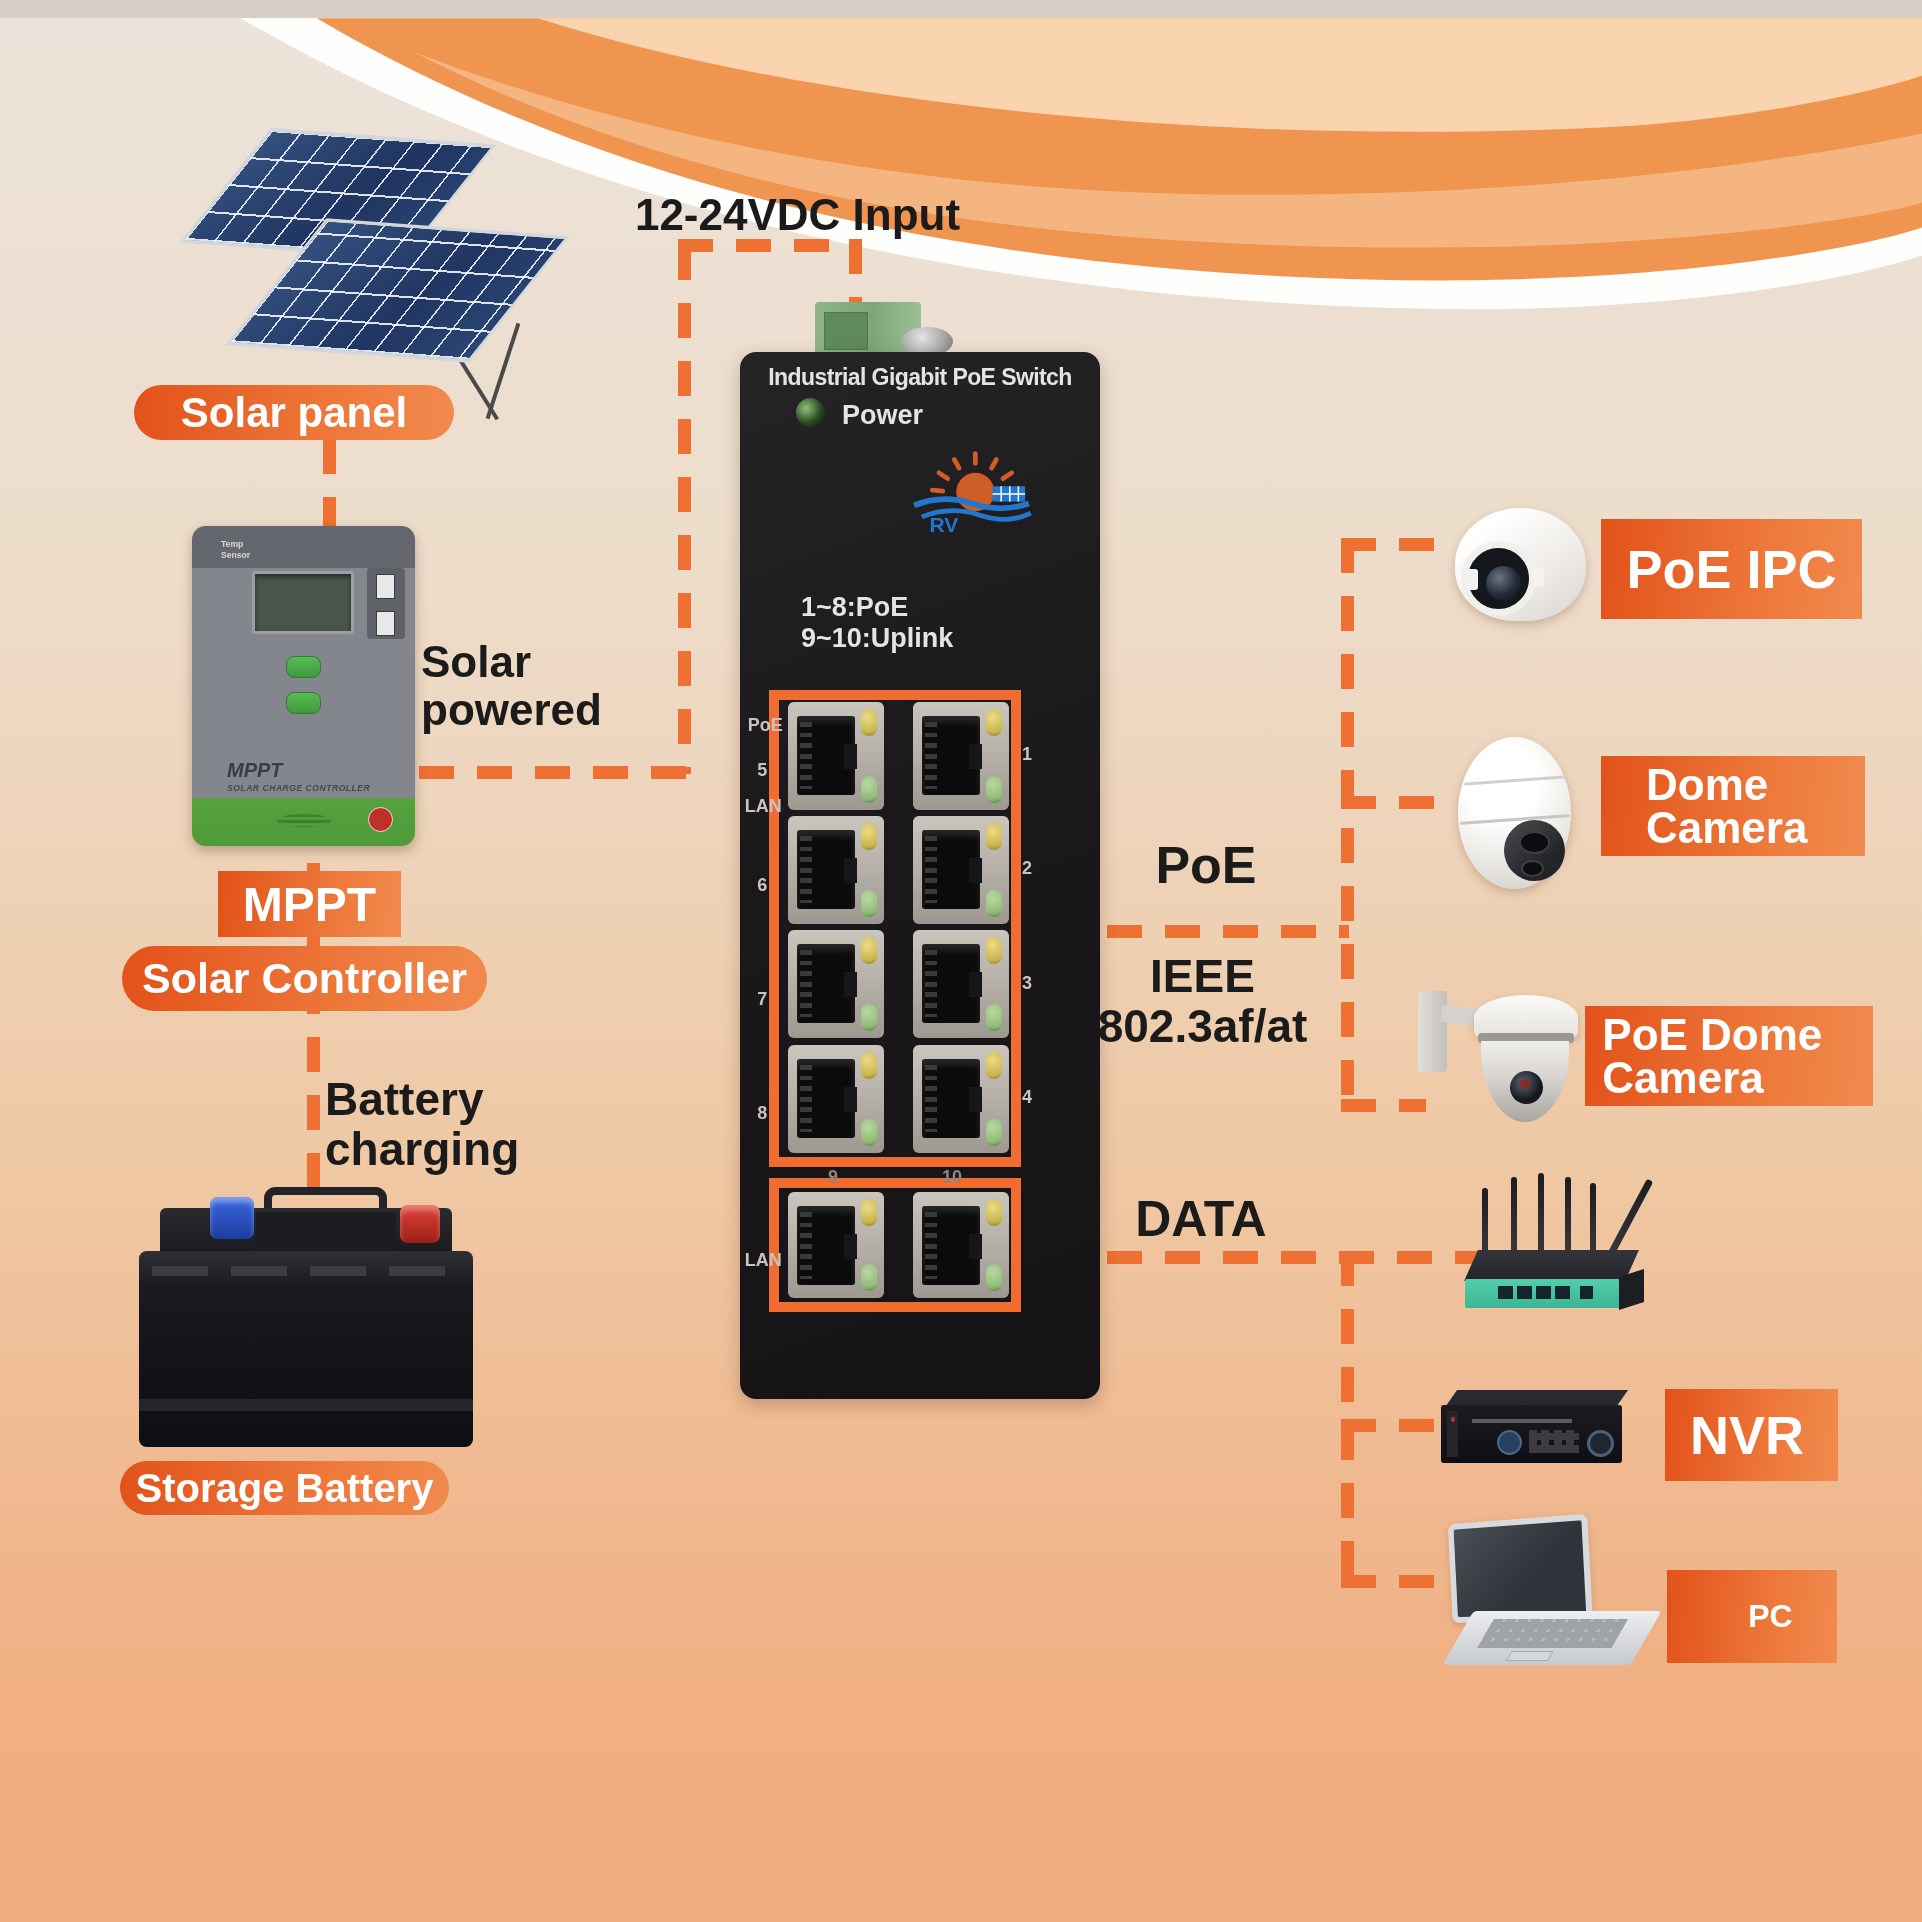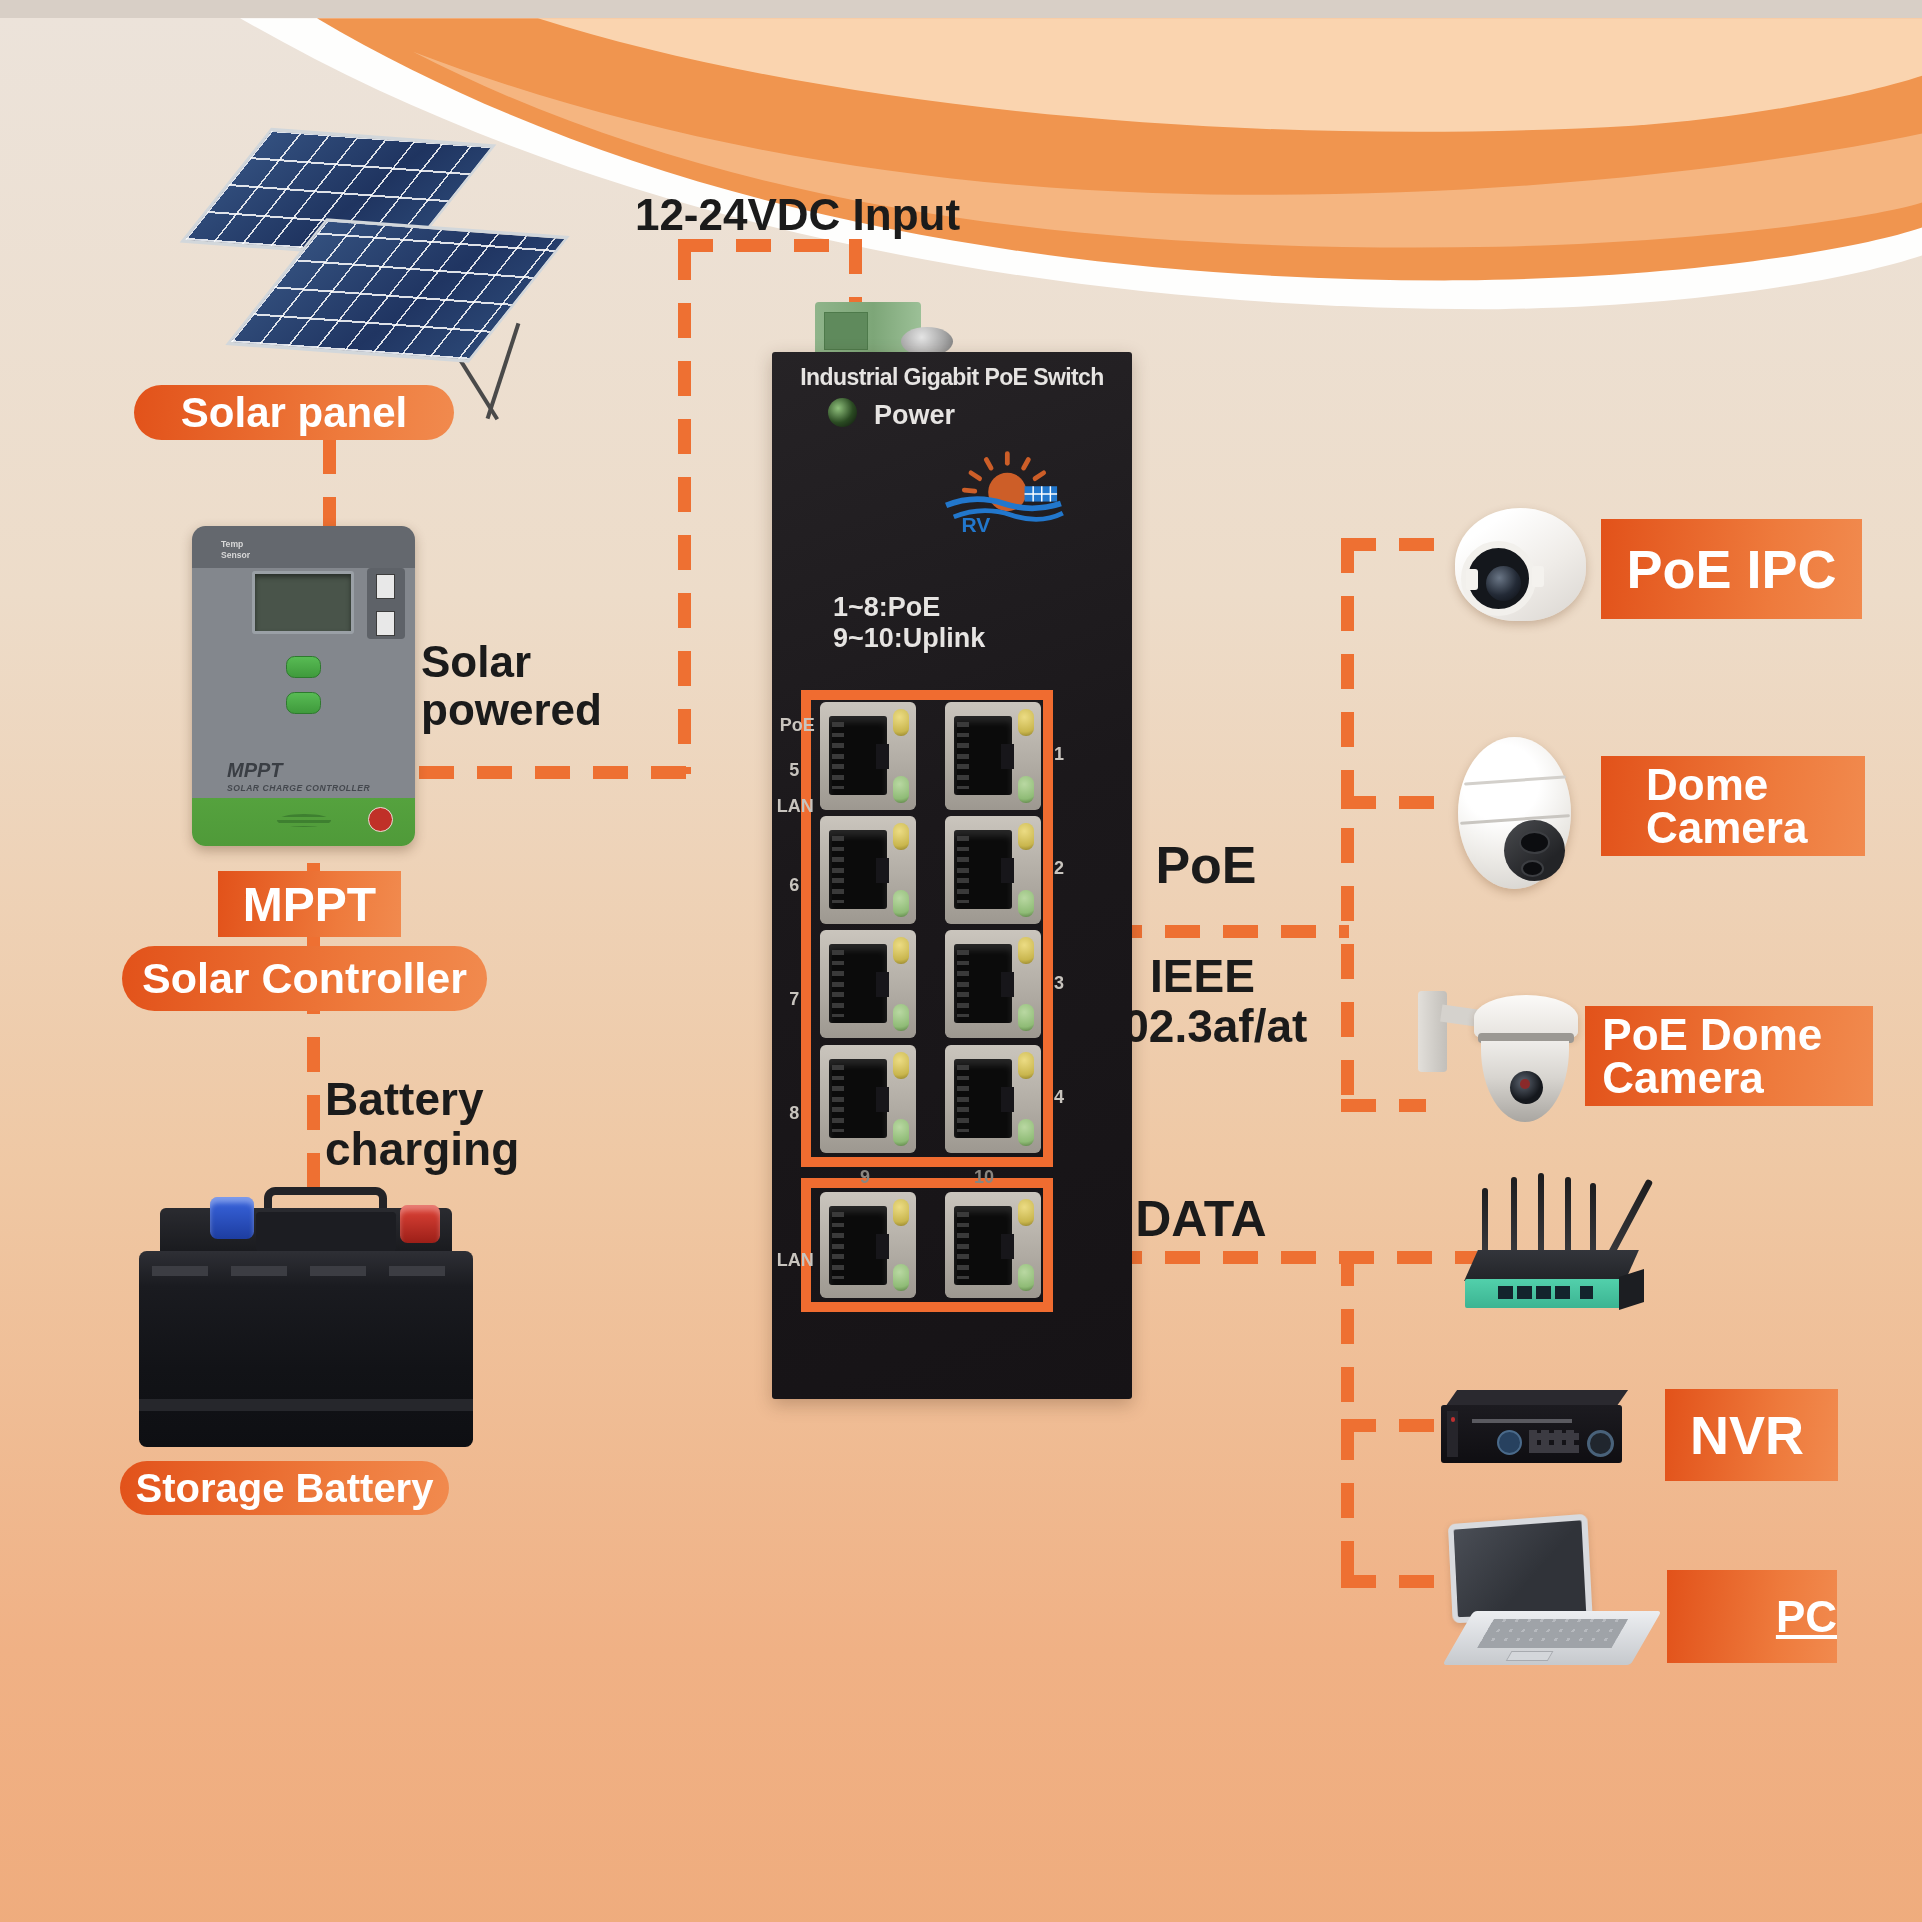--- a/index.html
+++ b/index.html
@@ -16,23 +16,23 @@
   .dash-v{position:absolute;width:12.5px;background:repeating-linear-gradient(180deg,#ee7032 0 35px,transparent 35px 58px);}
   
   .lbl{position:absolute;color:#1b1b1b;font-weight:bold;line-height:1.08;white-space:nowrap;}
   
   .badge{position:absolute;background:linear-gradient(95deg,#e2521a 0%,#ee7a3c 65%,#f18a4e 100%);
          color:#fff;font-weight:bold;display:flex;align-items:center;justify-content:center;
          white-space:nowrap;z-index:6;}
   .badge.left{justify-content:flex-start;}
   .pill{border-radius:33px;}
   
-  #switch{position:absolute;left:772px;top:334px;width:360px;height:1047px;
+  #switch{position:absolute;left:740px;top:334px;width:360px;height:1047px;
           background:linear-gradient(160deg,#262326 0%,#1b181b 45%,#161316 100%);
-          border-radius:3px;z-index:4;box-shadow:0 5.8px 17.3px rgba(60,30,10,.25);}
+          border-radius:16px;z-index:4;box-shadow:0 5.8px 17.3px rgba(60,30,10,.25);}
   .sw-txt{position:absolute;color:#e6e4e2;font-weight:600;white-space:nowrap;}
   .obox{position:absolute;border:10.6px solid #f06c30;}
   .port{position:absolute;width:96px;height:108px;border-radius:5.8px;
         background:linear-gradient(180deg,#cac5bd 0%,#b2ada5 55%,#9d9890 100%);}
   .port .open{position:absolute;left:8.6px;top:14.4px;width:58px;height:79px;background:#0b0b0b;border-radius:2.9px;
         box-shadow:inset 0 5.8px 7.7px rgba(255,255,255,.12);}
   .port .open:before{content:"";position:absolute;left:3.8px;top:5.8px;width:11.5px;height:67px;
         background:repeating-linear-gradient(180deg,#3a3a3a 0 4.8px,#0b0b0b 4.8px 10.6px);}
   .port .led-y{position:absolute;right:6.7px;top:6.7px;width:16.3px;height:27px;border-radius:7.7px;
         background:radial-gradient(circle at 40% 30%,#ecdc84,#c9b64e 70%,#8d7d28);}
@@ -364,18 +364,18 @@
   <div class="abs" style="left:1433px;top:1501px;width:223px;height:156px;z-index:3;">
     <div class="abs" style="left:13.4px;top:0;width:144px;height:102px;border:6.7px solid #d8dade;border-radius:7.7px;
          background:linear-gradient(135deg,#4a4e56,#303339 60%);transform:perspective(576px) rotateY(-14deg) rotate(-3deg);box-shadow:0 2.9px 7.7px rgba(90,50,20,.2);"></div>
     <div class="abs" style="left:25px;top:92px;width:188px;height:54px;background:linear-gradient(180deg,#eceef1,#c6c9cd);
          transform:skewX(-30deg);border-radius:3.8px;">
       <div class="abs" style="left:25px;top:7.7px;width:134px;height:29px;
            background:repeating-linear-gradient(90deg,#9fa3a8 0 9.6px,transparent 9.6px 12.5px),repeating-linear-gradient(0deg,#9fa3a8 0 6.7px,transparent 6.7px 9.6px),#b7babf;"></div>
       <div class="abs" style="left:61px;top:40px;width:42px;height:9.6px;background:#d4d7db;border:1px solid #a8abb0;"></div>
     </div>
   </div>
-  <div class="badge" style="left:1667px;top:1552px;width:170px;height:93px;font-size:44px;justify-content:flex-end;padding-left:37px;text-decoration:underline;">
+  <div class="badge" style="left:1667px;top:1552px;width:170px;height:93px;font-size:32px;justify-content:center;padding-left:37px;">
     <span>PC</span>
   </div>
 
 </div>
 
 
 </body></html>

